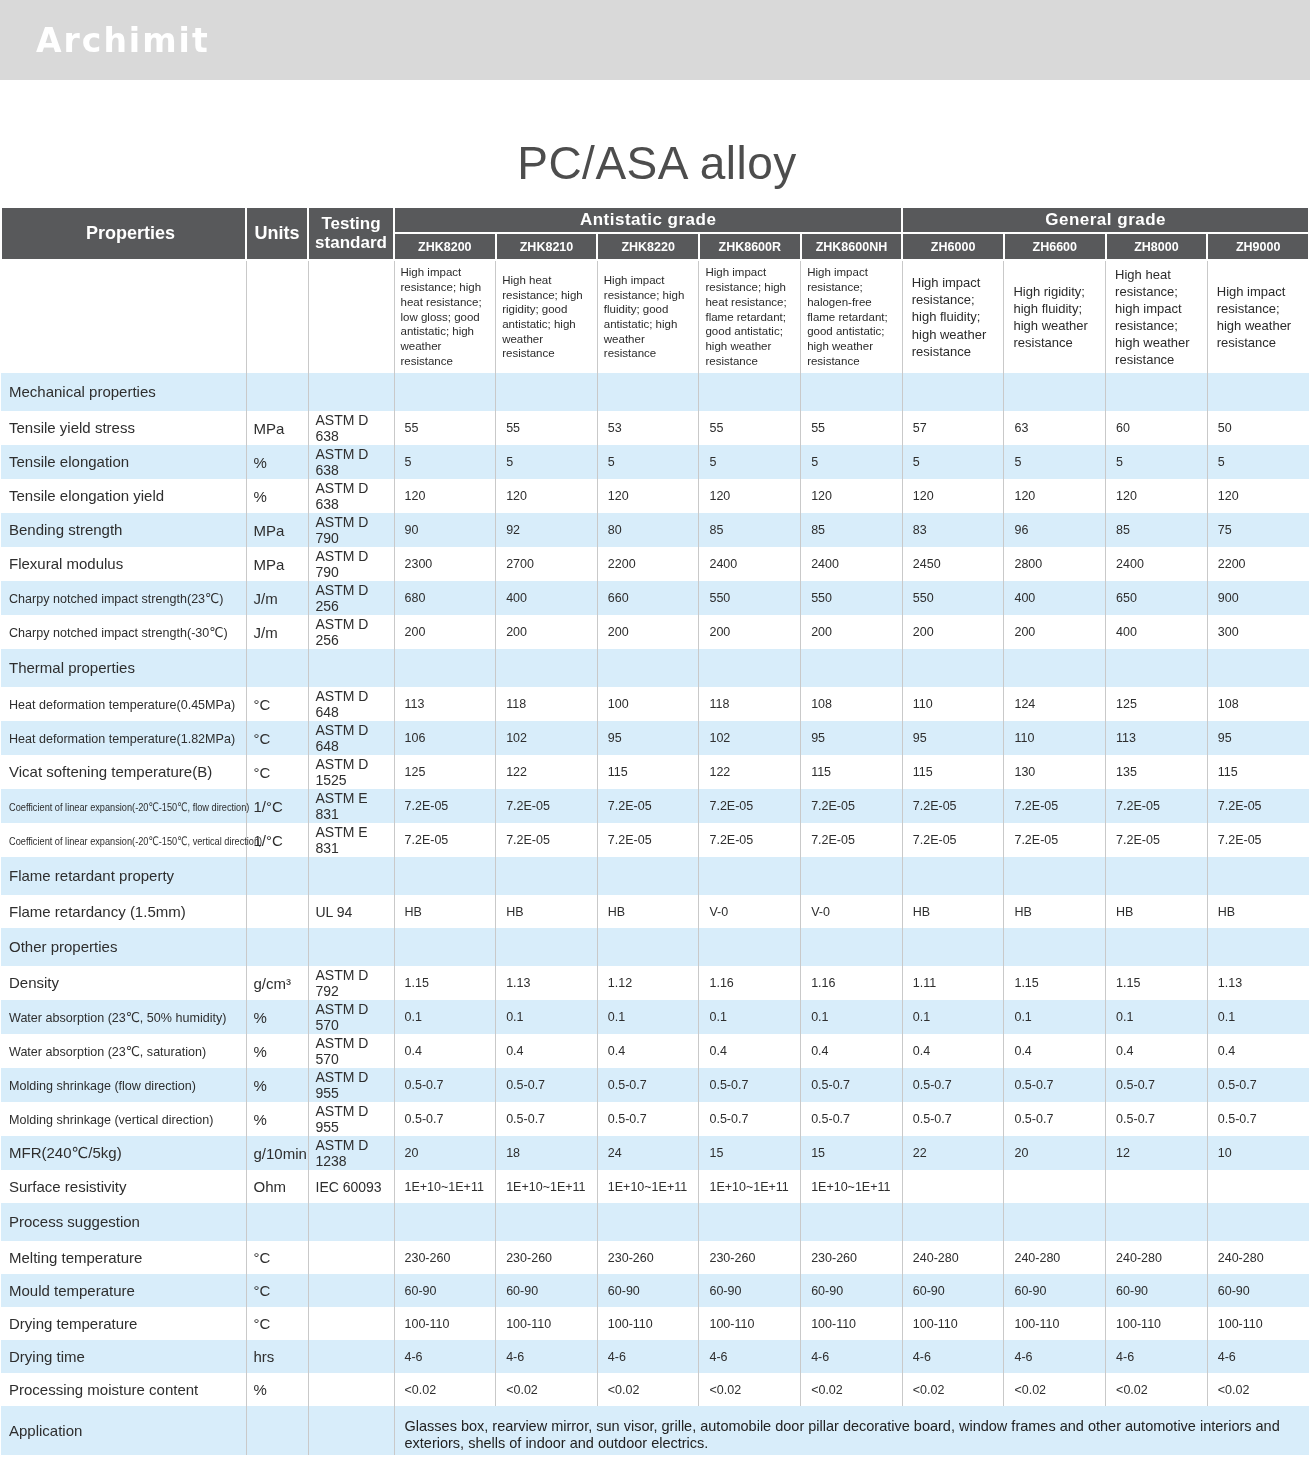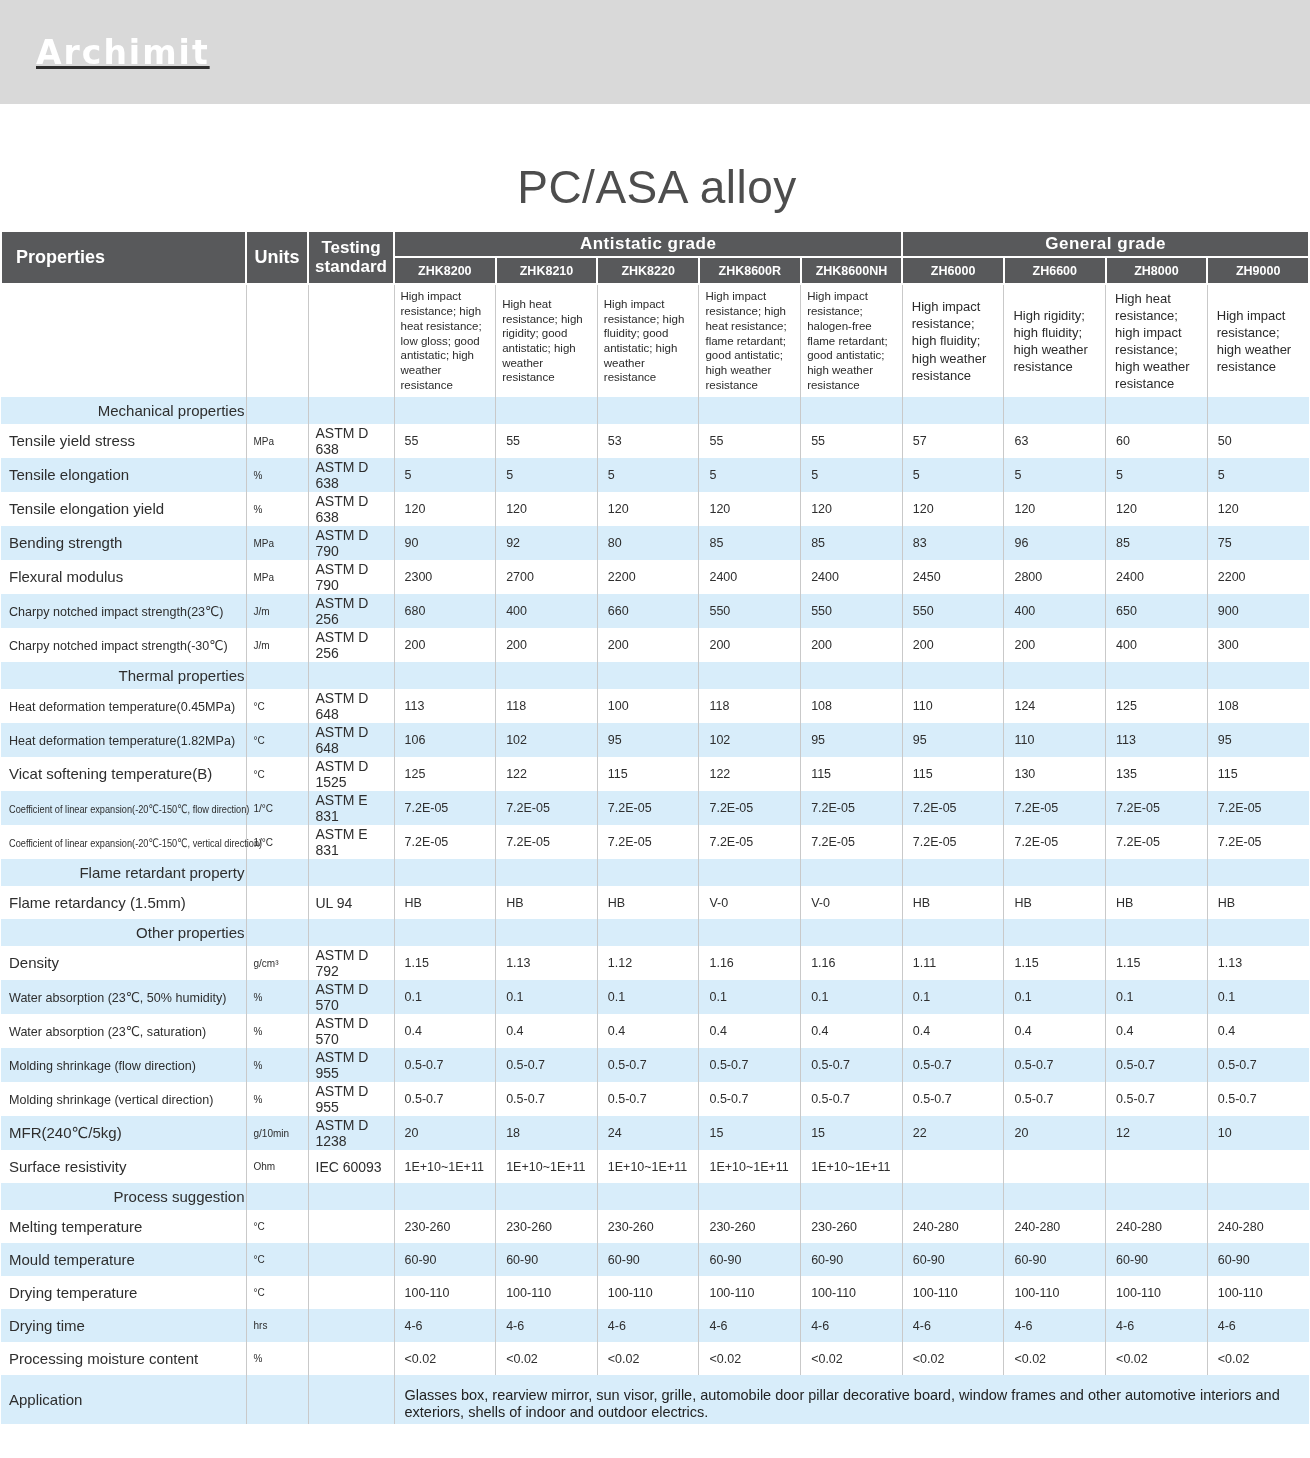--- a/index.html
+++ b/index.html
@@ -5,25 +5,24 @@
   * { box-sizing: border-box; }
   html, body { margin: 0; padding: 0; }
   body {
     width: 1310px;
     min-height: 1458px;
     background: #ffffff;
     font-family: "Liberation Sans", "DejaVu Sans", sans-serif;
     color: #2e2e2e;
   }
   .banner {
-    height: 104px;
+    height: 80px;
     background: #d9d9d9;
     display: flex;
     align-items: center;
-    text-decoration: underline;
   }
   .logo {
     margin-left: 36px;
     font-family: "DejaVu Sans", sans-serif;
     font-weight: bold;
     font-size: 33px;
     color: #ffffff;
     letter-spacing: 2px;
   }
   .page-title {
@@ -42,53 +41,53 @@
   col.c-prop { width: 245px; }
   col.c-unit { width: 62px; }
   col.c-std  { width: 86px; }
   thead th {
     background: #58595b;
     color: #ffffff;
     border: 2px solid #ffffff;
     font-weight: bold;
     padding: 0;
   }
-  th.props-th { text-align: left; padding-left: 14px; font-size: 18px; }
+  th.props-th { text-align: center; padding-left: 14px; font-size: 18px; }
   th.units-th { font-size: 18px; }
   th.std-th   { font-size: 17px; line-height: 1.1; }
   th.group-th { font-size: 17px; height: 26px; letter-spacing: 0.5px; }
   th.model-th { font-size: 12.5px; height: 27px; margin-top: 32px; }
   td.desc-td {
     background: #ffffff;
     border-right: 1px solid #c9c9c9;
     vertical-align: middle;
     font-size: 11.5px;
     line-height: 1.28;
     padding: 4px 2px 4px 6px;
     height: 113px;
     color: #2b2b2b;
   }
   td.desc-td.desc-general { font-size: 13px; line-height: 1.32; padding-left: 9px; }
   td.desc-empty { background: #ffffff; border-right: 1px solid #c9c9c9; }
   tbody td { border-right: 1px solid #c9c9c9; background: #ffffff; }
   tbody tr td:last-child { border-right: none; margin-left: 44px; }
   tbody tr.shade td { background: #d8edfa; }
   tbody tr.data-row { height: 33px; }
-  tbody tr.section-row { height: 27px; text-align: right; }
+  tbody tr.section-row { height: 38px; }
   td.label-td { padding-left: 8px; }
   .lbl {
     font-size: 15px;
     white-space: nowrap;
     display: inline-block;
     transform-origin: left center;
     color: #2e2e2e;
   }
   .lbl-sm { font-size: 13.5px; transform: scaleX(0.93); }
   .lbl-xs { font-size: 11.5px; transform: scaleX(0.80); }
-  td.unit-td { font-size: 10px; padding-left: 7px; }
+  td.unit-td { font-size: 15px; padding-left: 7px; }
   td.std-td  { font-size: 14px; padding-left: 7px; }
   td.val-td  { font-size: 12.5px; padding-left: 10px; }
   td.app-td  { font-size: 14.5px; line-height: 1.18; padding: 12px 10px 3px 10px; color: #222222; }
   .notes { margin: 14px 0 0 8px; font-size: 17px; line-height: 1.38; color: #111111; }
   .notes .note-line2 { margin-left: 46px; }
 </style>
 </head>
 <body>
 
 <div class="banner">

